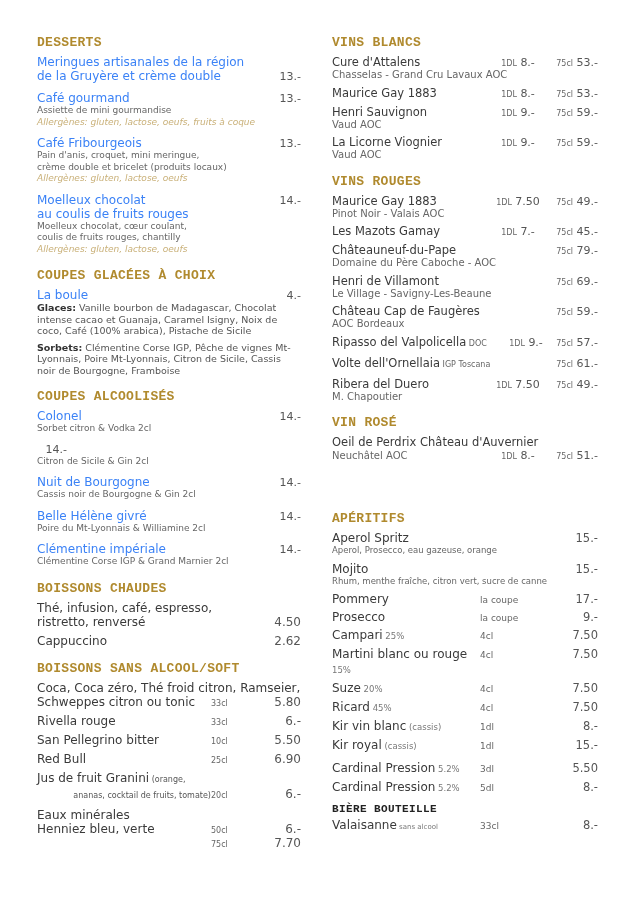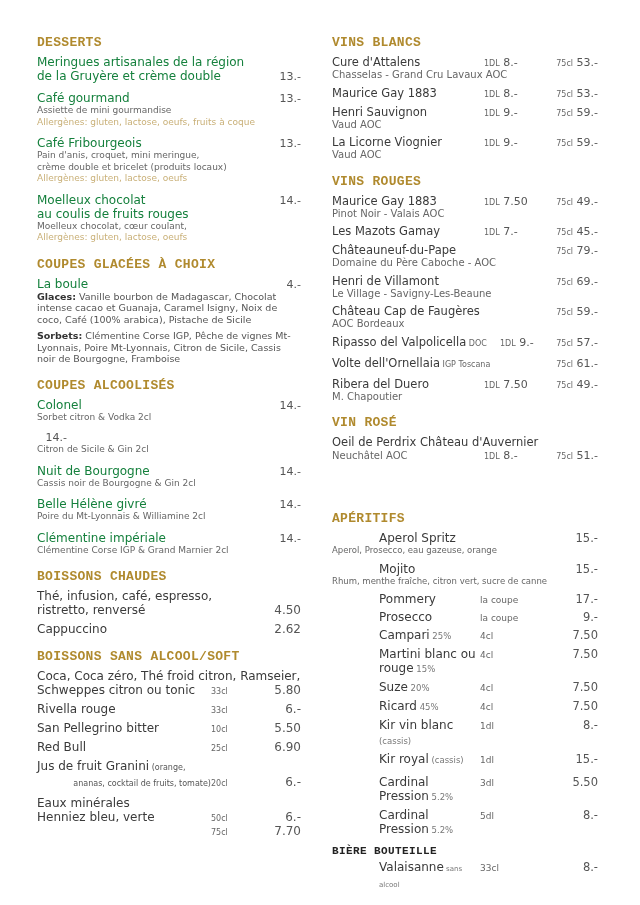--- a/index.html
+++ b/index.html
@@ -7,45 +7,45 @@
   body { font-family: "DejaVu Sans", "Liberation Sans", sans-serif; color: #2a2a2a; position: relative; }
   .col { position: absolute; top: 34px; }
   .col-left { left: 37px; width: 264px; }
   .col-right { left: 332px; width: 266px; }
 
   .sec-title { color: #b08a2e; font-weight: bold; font-size: 13px; letter-spacing: 0.3px; line-height: 17px; margin-bottom: 4px; font-family: Liberation Mono, monospace; }
   .sec-title.sub { color: #222; font-size: 11px; font-weight: bold; margin-bottom: 0; letter-spacing: 0.4px; }
 
   .item { position: relative; }
   .row { display: flex; align-items: baseline; }
-  .name { flex: 1; font-size: 12px; line-height: 14px; color: #15803d; }
+  .name { flex: 1; font-size: 12px; line-height: 14px; color: #3b82f6; }
   .name.light { color: #3a3a3a; }
   .price { font-size: 11px; color: #555; text-align: right; white-space: nowrap; }
   .desc { font-size: 9px; color: #666; line-height: 11.5px; }
-  .allergen { font-size: 9px; color: #c9b078; line-height: 11.5px; }
+  .allergen { font-size: 9px; color: #c9b078; font-style: italic; line-height: 11.5px; }
   .small { font-size: 8px; color: #555; text-align: right; }
   .vol { font-size: 8px; color: #666; display: inline-block; text-align: left; }
   .gap-s { height: 5px; }
   .gap-m { height: 8px; }
   .gap-l { height: 12px; }
 
   
   .dessert .price { width: 30px; }
   
   .soft .vol { width: 40px; }
   .soft .price { width: 50px; font-size: 12px; }
   .hot .price { font-size: 12px; }
   
   .wine .name { font-size: 11.5px; color: #3a3a3a; }
-  .wine .p1 { width: 68px; text-align: left; font-size: 11px; color: #555; white-space: nowrap; }
+  .wine .p1 { width: 68px; text-align: center; font-size: 11px; color: #555; white-space: nowrap; }
   .wine .p2 { width: 46px; text-align: right; font-size: 11px; color: #555; white-space: nowrap; }
   .wine .unit { font-size: 8px; color: #666; }
   .wine .desc { font-size: 10px; }
   
-  .aper .name { font-size: 12px; color: #3a3a3a; margin-left: 47px; }
+  .aper .name { font-size: 12px; color: #3a3a3a; }
   .aper .vol { width: 60px; text-align: left; font-size: 9px; }
   .aper .price { width: 58px; font-size: 11.5px; }
   .aper .small { font-size: 8.5px; color: #777; }
 </style>
 </head>
 <body>
 
 <div class="col col-left">
 
   <section>
@@ -77,20 +77,21 @@
       <div class="allergen">Allergènes: gluten, lactose, oeufs</div>
     </div>
     <div class="gap-m"></div>
     <div class="item dessert">
       <div class="row">
           <div class="name">Moelleux chocolat</div>
           <div class="price">14.-</div>
         </div>
       <div class="name">au coulis de fruits rouges</div>
       <div class="desc">Moelleux chocolat, cœur coulant,</div>
+      <div class="desc">coulis de fruits rouges, chantilly</div>
       <div class="allergen">Allergènes: gluten, lactose, oeufs</div>
     </div>
   </section>
 
   <div class="gap-l"></div>
 
   <section>
     <div class="sec-title">COUPES GLACÉES À CHOIX</div>
     <div class="item dessert">
       <div class="row">

